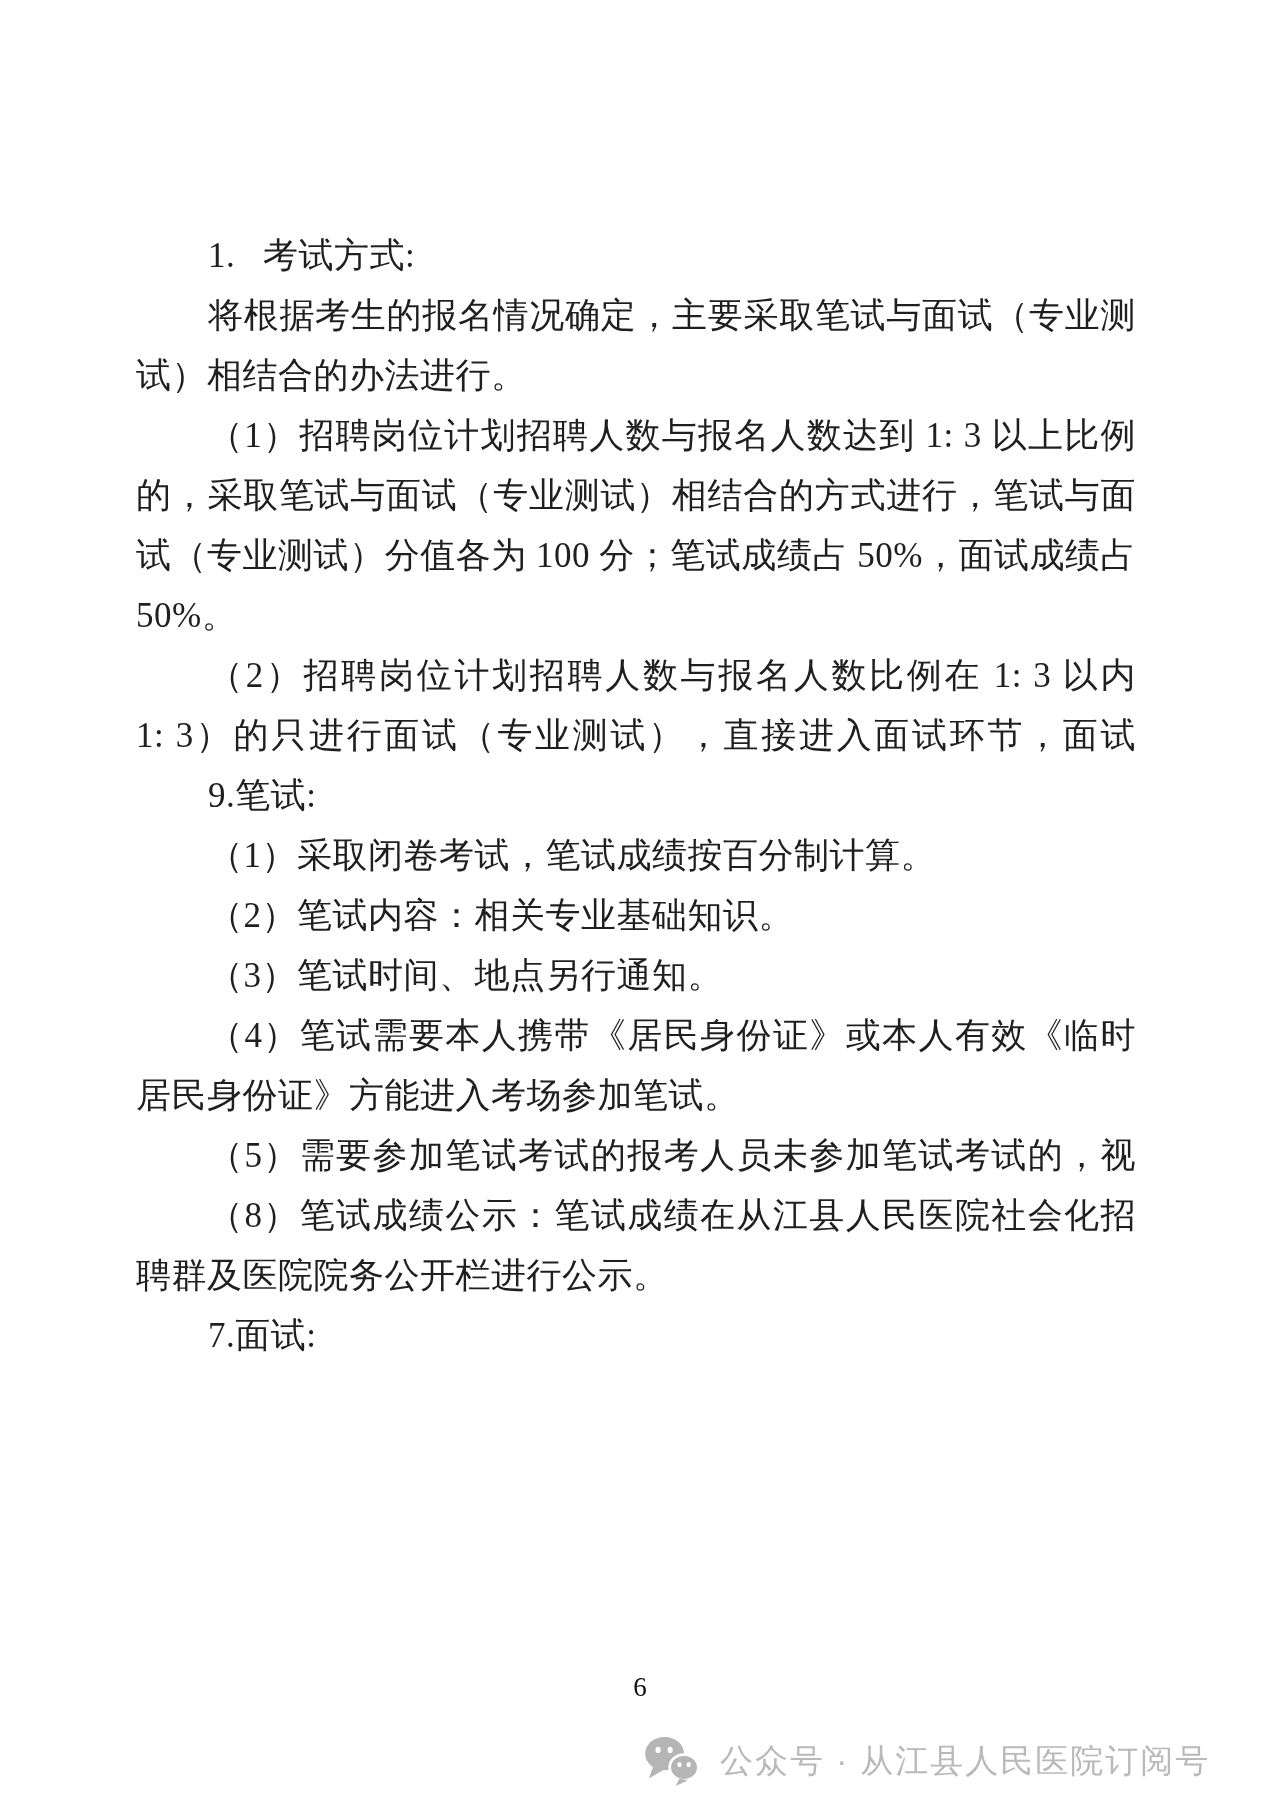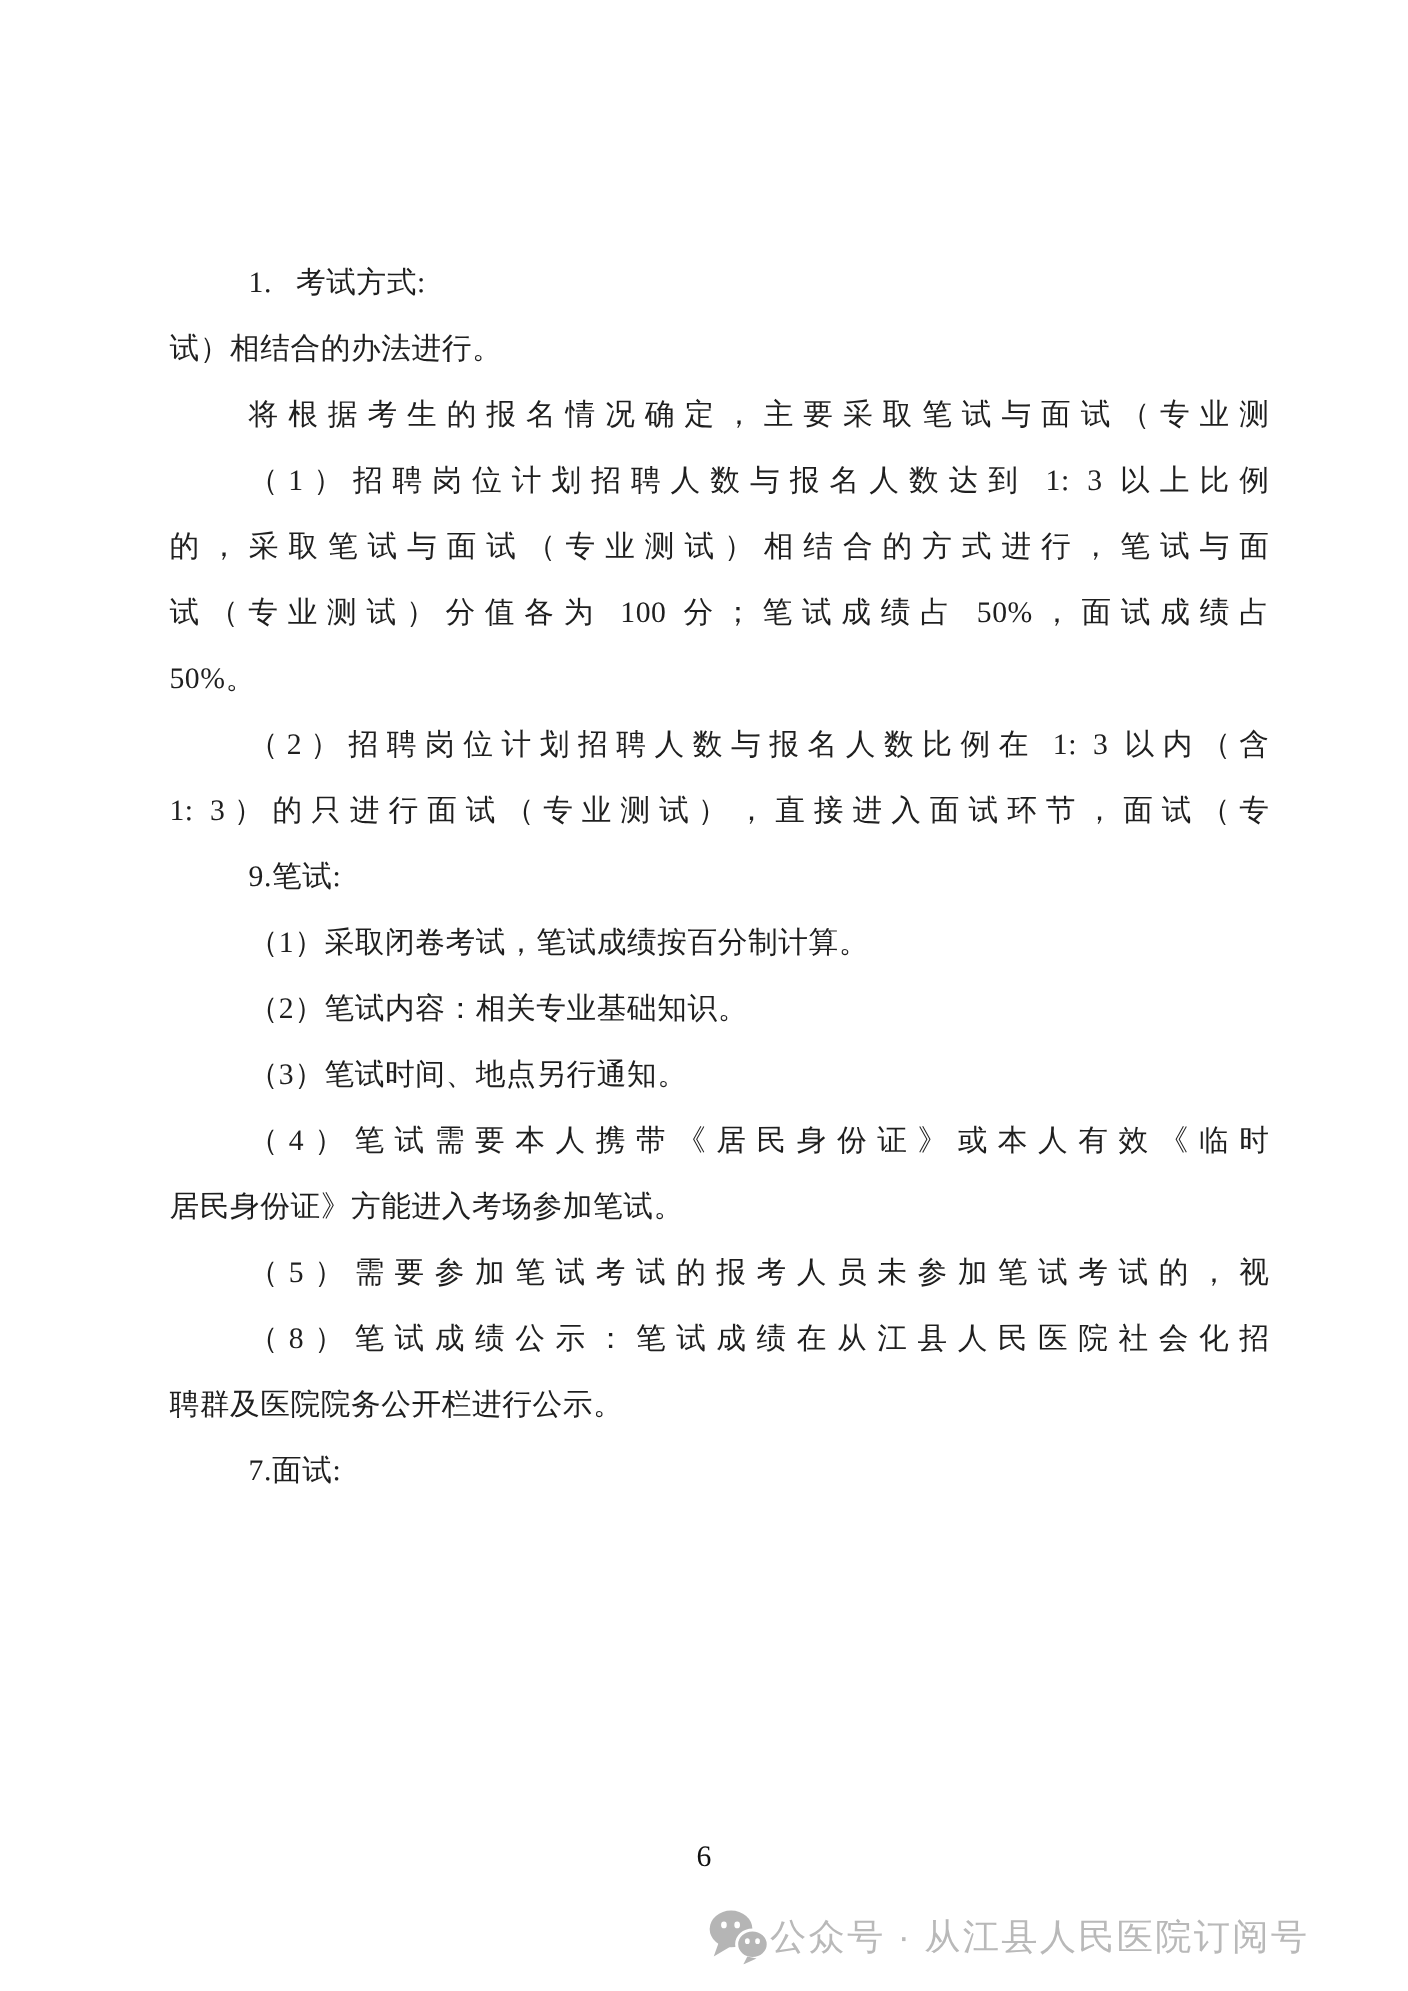--- a/index.html
+++ b/index.html
@@ -13,25 +13,25 @@
     font-family: "Liberation Serif", "DejaVu Serif", serif;
     overflow: hidden;
   }
   .page {
     position: absolute;
     inset: 0;
     background: #ffffff;
   }
   .doc {
     position: absolute;
-    left: 154px;
+    left: 136px;
     top: 226px;
     width: 1000px;
     color: #1f1f1f;
-    font-size: 27px;
+    font-size: 35px;
     letter-spacing: 0.5px;
   }
   .line {
     height: 60px;
     line-height: 60px;
     overflow: hidden;
     white-space: nowrap;
     text-align: left;
   }
   .line.j {
@@ -50,21 +50,21 @@
     text-align: center;
     font-size: 27px;
     color: #111111;
   }
   .footer {
     position: absolute;
     left: 644px;
     top: 1736px;
     display: flex;
     align-items: center;
-    gap: 0;
+    gap: 20px;
     font-family: "Liberation Sans", "DejaVu Sans", sans-serif;
   }
   .footer-text {
     font-size: 33px;
     color: #b9b9b9;
     letter-spacing: 2px;
     white-space: nowrap;
   }
   .wechat-icon {
     width: 56px;
@@ -72,22 +72,22 @@
     flex: 0 0 auto;
   }
 </style>
 </head>
 <body>
 
 <div class="page">
 
   <div class="doc">
     <div class="line ind">1.&nbsp;&nbsp;&nbsp;考试方式:</div>
+    <div class="line ind j">将根据考生的报名情况确定，主要采取笔试与面试（专业测</div>
     <div class="line">试）相结合的办法进行。</div>
-    <div class="line ind j">将根据考生的报名情况确定，主要采取笔试与面试（专业测</div>
     <div class="line ind j">（1）招聘岗位计划招聘人数与报名人数达到 1: 3 以上比例</div>
     <div class="line j">的，采取笔试与面试（专业测试）相结合的方式进行，笔试与面</div>
     <div class="line j">试（专业测试）分值各为 100 分；笔试成绩占 50%，面试成绩占</div>
     <div class="line">50%。</div>
     <div class="line ind j">（2）招聘岗位计划招聘人数与报名人数比例在 1: 3 以内（含</div>
     <div class="line j">1: 3）的只进行面试（专业测试），直接进入面试环节，面试（专</div>
     <div class="line ind">9.笔试:</div>
     <div class="line ind">（1）采取闭卷考试，笔试成绩按百分制计算。</div>
     <div class="line ind">（2）笔试内容：相关专业基础知识。</div>
     <div class="line ind">（3）笔试时间、地点另行通知。</div>

